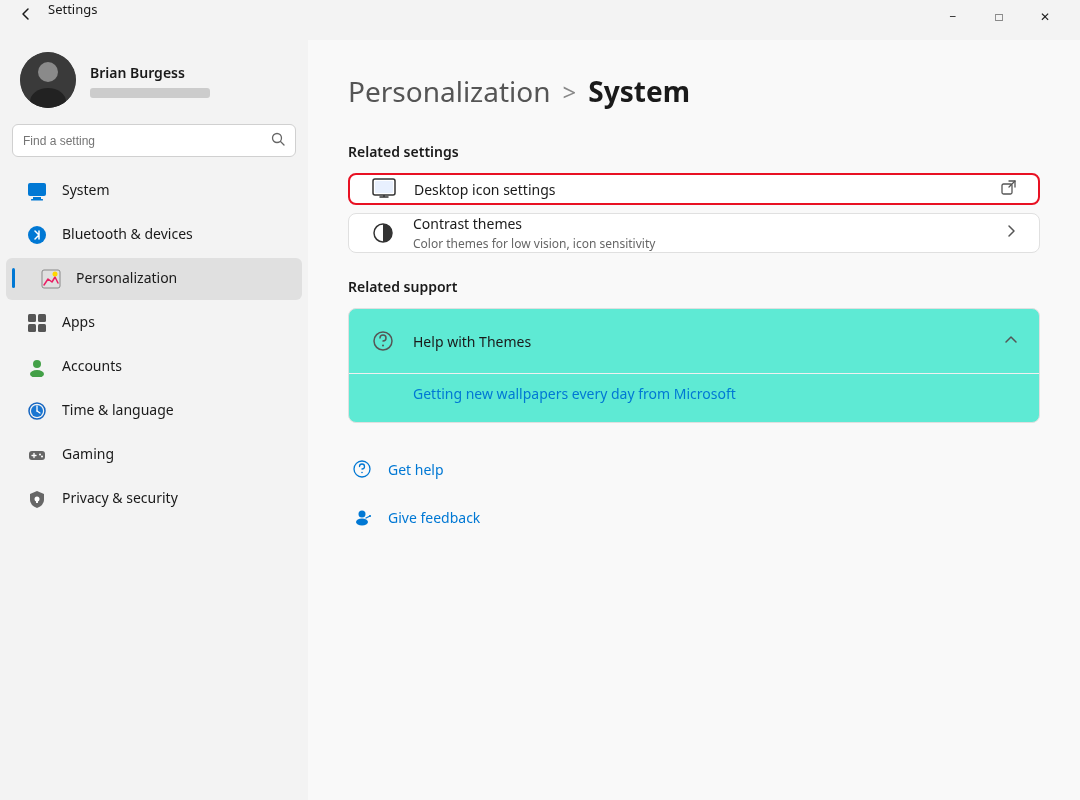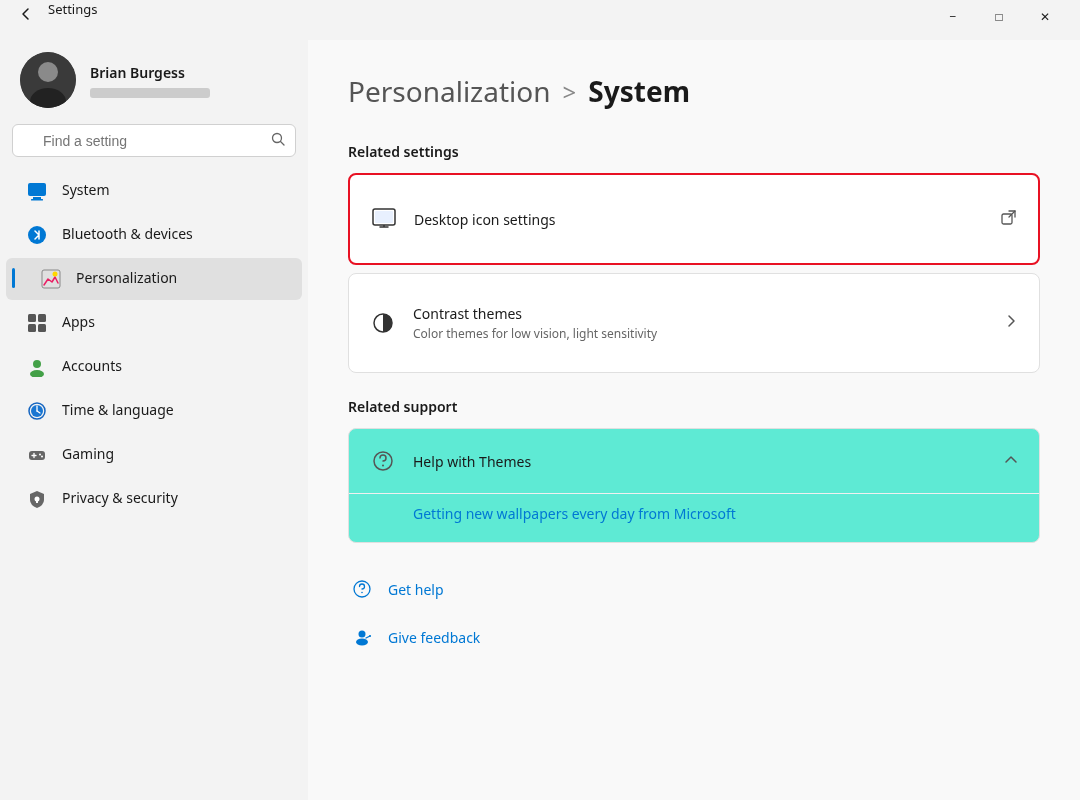--- a/index.html
+++ b/index.html
@@ -105,25 +105,24 @@
       align-items: center;
       background: white;
       border: 1px solid #d0d0d0;
       border-radius: 6px;
       padding: 6px 10px;
       gap: 8px;
     }
     .search-input {
       border: none;
       outline: none;
-      font-size: 14px;
+      font-size: 12px;
       color: #000000;
       flex: 1;
       background: transparent;
-      margin-left: 20px;
     }
     .search-icon { color: #666; font-size: 14px; }
 
     .nav-item {
       display: flex;
       align-items: flex-start;
       padding: 10px 14px 10px 20px;
       gap: 14px;
       cursor: pointer;
       border-radius: 6px;
@@ -191,21 +190,21 @@
       background: white;
       border-radius: 8px;
       margin-bottom: 4px;
       border: 1px solid #e0e0e0;
       overflow: hidden;
     }
 
     .settings-row {
       display: flex;
       align-items: center;
-      padding: 30px 20px;
+      padding: 0 20px;
       gap: 16px;
       cursor: pointer;
     }
 
     .row-icon {
       width: 28px;
       height: 28px;
       display: flex;
       align-items: center;
       justify-content: center;
@@ -459,21 +458,21 @@
       <div class="settings-card">
         <div class="settings-row">
           <div class="row-icon">
             <svg width="24" height="24" viewBox="0 0 24 24">
               <circle cx="12" cy="12" r="9" fill="none" stroke="#333" stroke-width="1.5"></circle>
               <path d="M12 3 A9 9 0 0 1 12 21 Z" fill="#333"></path>
             </svg>
           </div>
           <div class="row-text">
             <div class="row-title">Contrast themes</div>
-            <div class="row-subtitle">Color themes for low vision, light sensitivity</div>
+            <div class="row-subtitle">Color themes for low vision, icon sensitivity</div>
           </div>
           <div class="row-action">
             <svg width="16" height="16" viewBox="0 0 16 16">
               <path d="M6 3L11 8L6 13" stroke="#555" stroke-width="1.5" fill="none" stroke-linecap="round" stroke-linejoin="round"></path>
             </svg>
           </div>
         </div>
       </div>
     </div>
 

